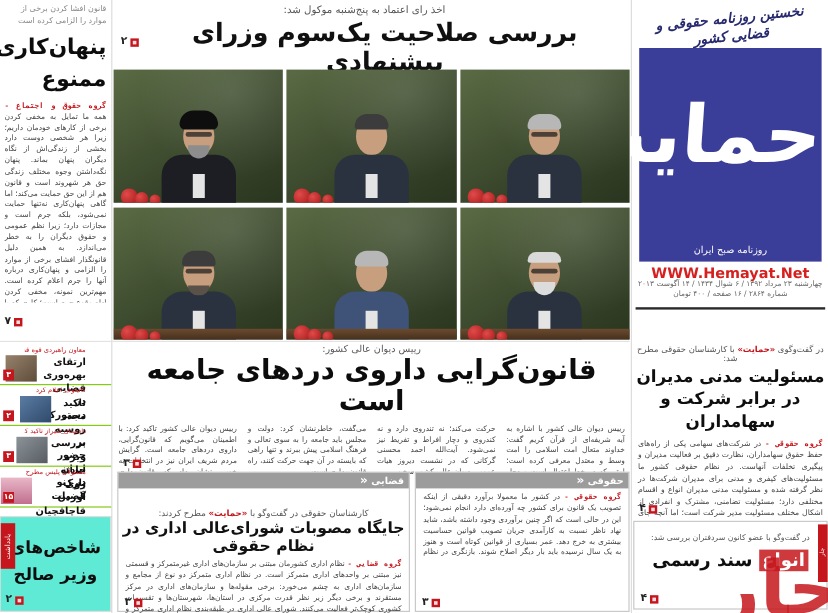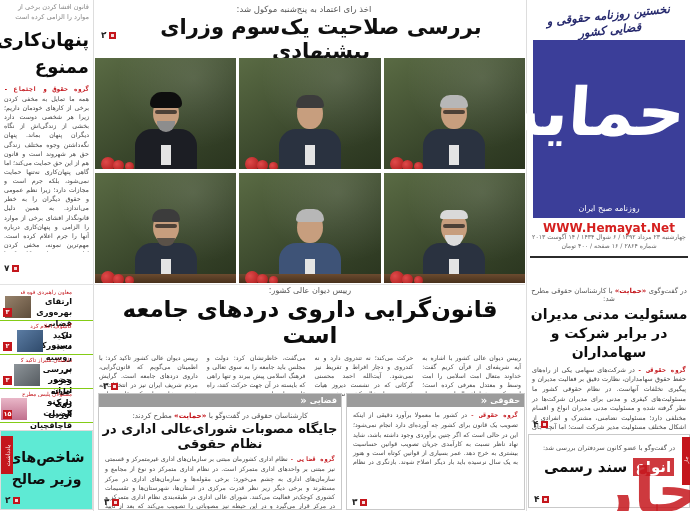--- a/index.html
+++ b/index.html
@@ -92,21 +92,21 @@
   .colp { flex:1; font-size:6.2px; line-height:1.45; color:#444; text-align:justify; }
   .mid-story .pmark { position:absolute; left:8px; bottom:0; }
 
   
   .sbox { position:absolute; top:393px; height:117px; border:1px solid #c9c9c9; background:#fff; }
   .sbox.judicial { left:98px;  width:244px; }
   .sbox.legal    { left:346px; width:179px; }
   .sec-bar { height:13px; background:#9c9c9c; color:#fff; display:flex; align-items:center;
              padding:0 4px; gap:3px; font-weight:bold; font-size:8px; }
   .sec-chev { font-size:10px; line-height:1; }
-  .sec-kicker { font-size:7.2px; margin-top:4px; }
+  .sec-kicker { font-size:7.2px; margin-top:16px; }
   .sec-h { text-align:center; font-weight:bold; font-size:13px; color:#111; margin-top:1px; }
   .sec-body { font-size:6.2px; line-height:1.5; color:#444; text-align:justify;
               padding:3px 6px 0; height:58px; overflow:hidden; }
   .sbox .pmark { position:absolute; left:5px; bottom:2px; }
 
   
   .right-story { position:absolute; left:528px; top:283px; width:162px; height:147px; }
   .rs-kicker { font-size:7px; margin-top:4px; }
   .rs-h { text-align:center; font-size:14px; font-weight:bold; color:#0e0e0e; line-height:1.35;
           margin-top:2px; }

